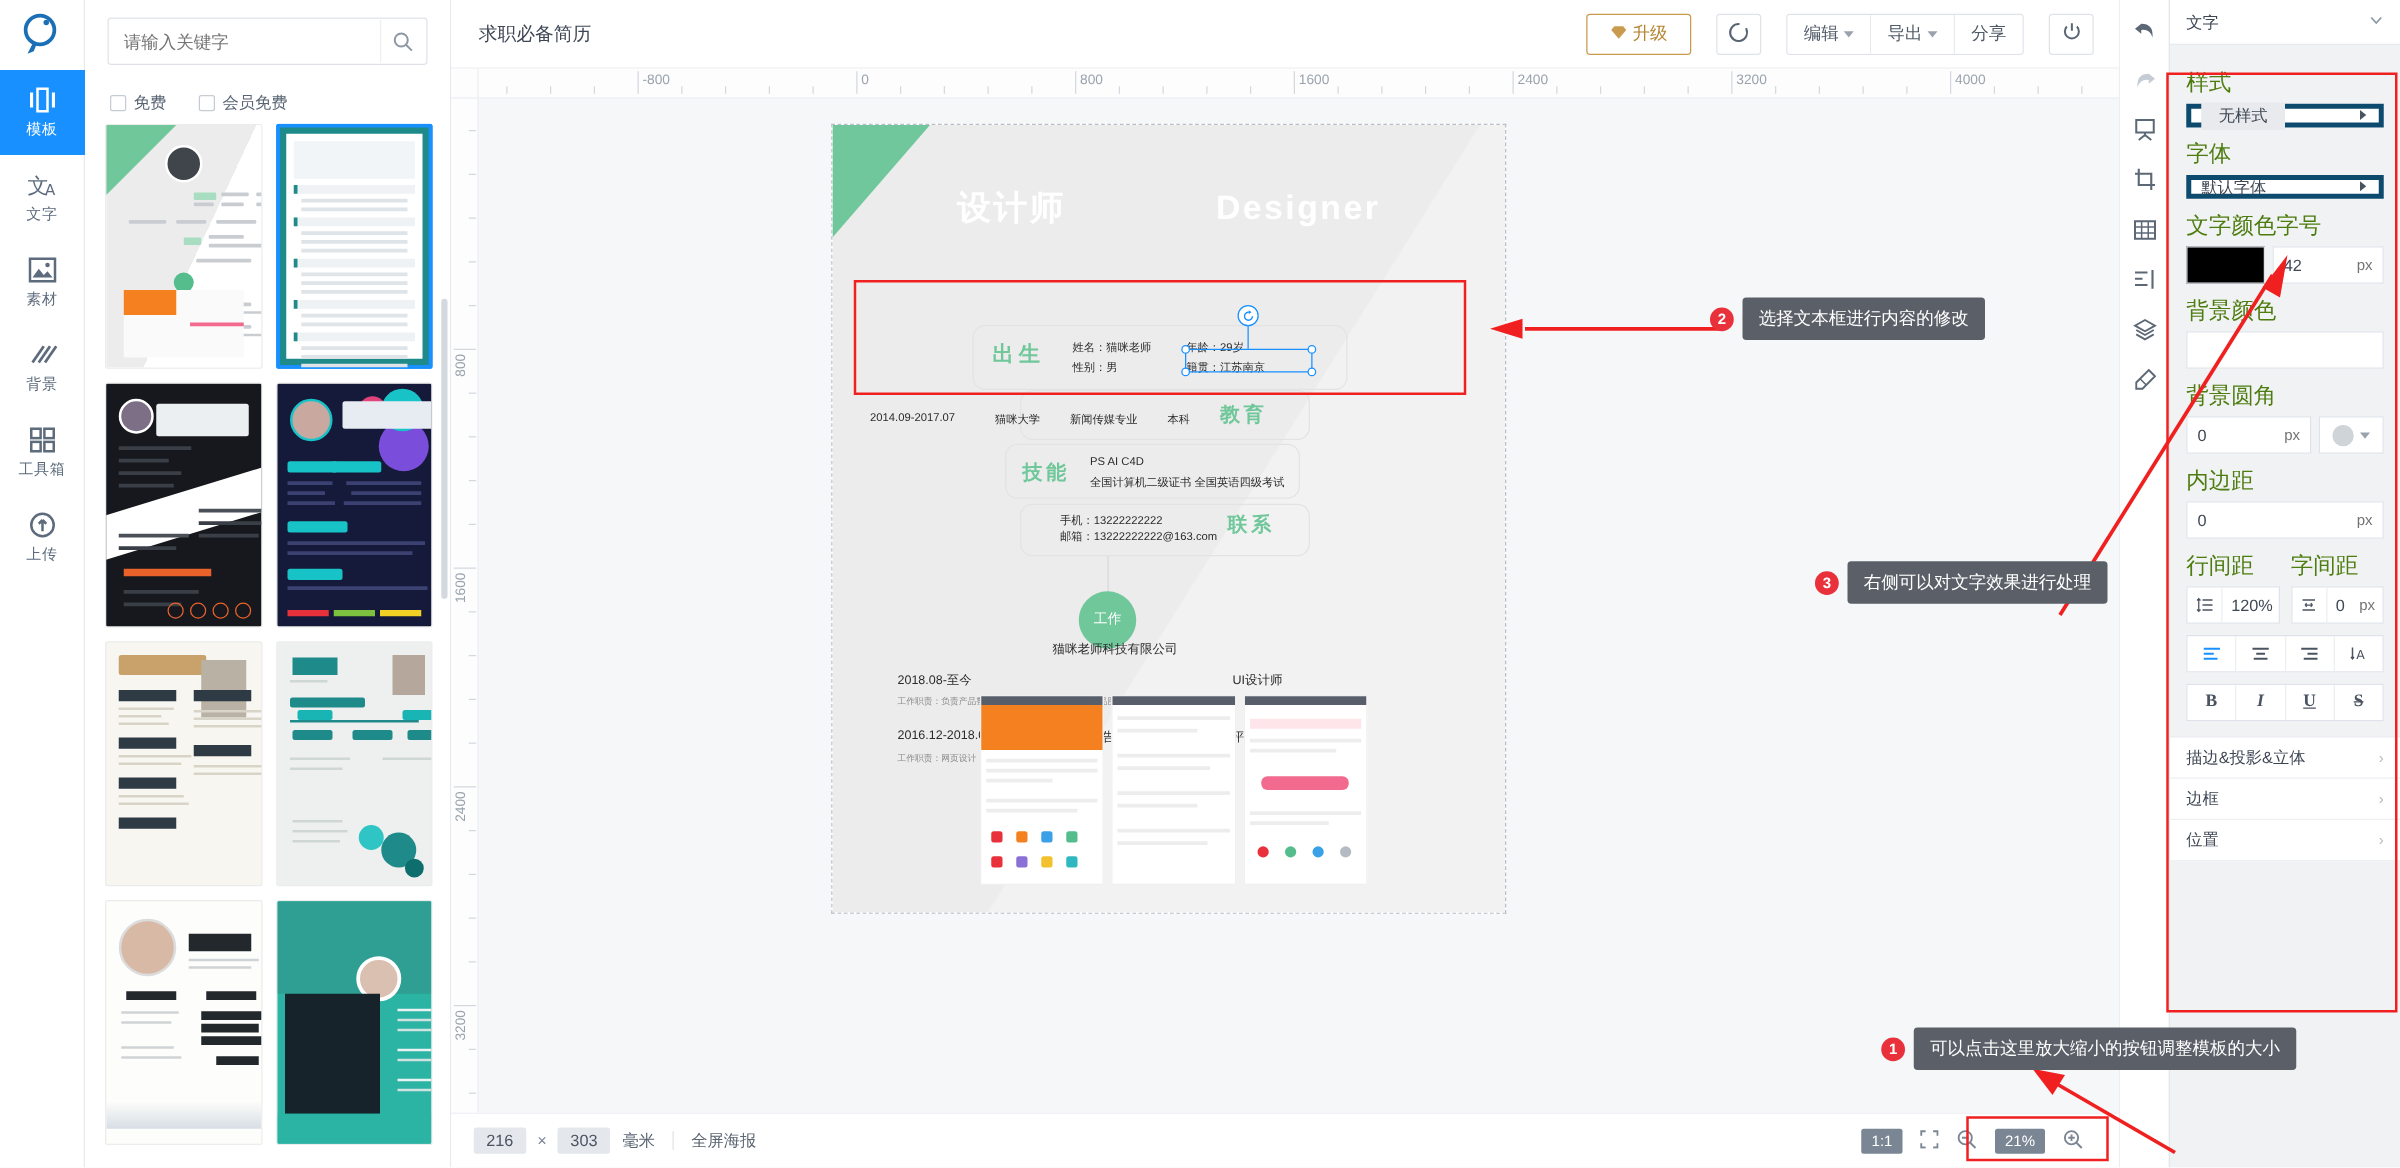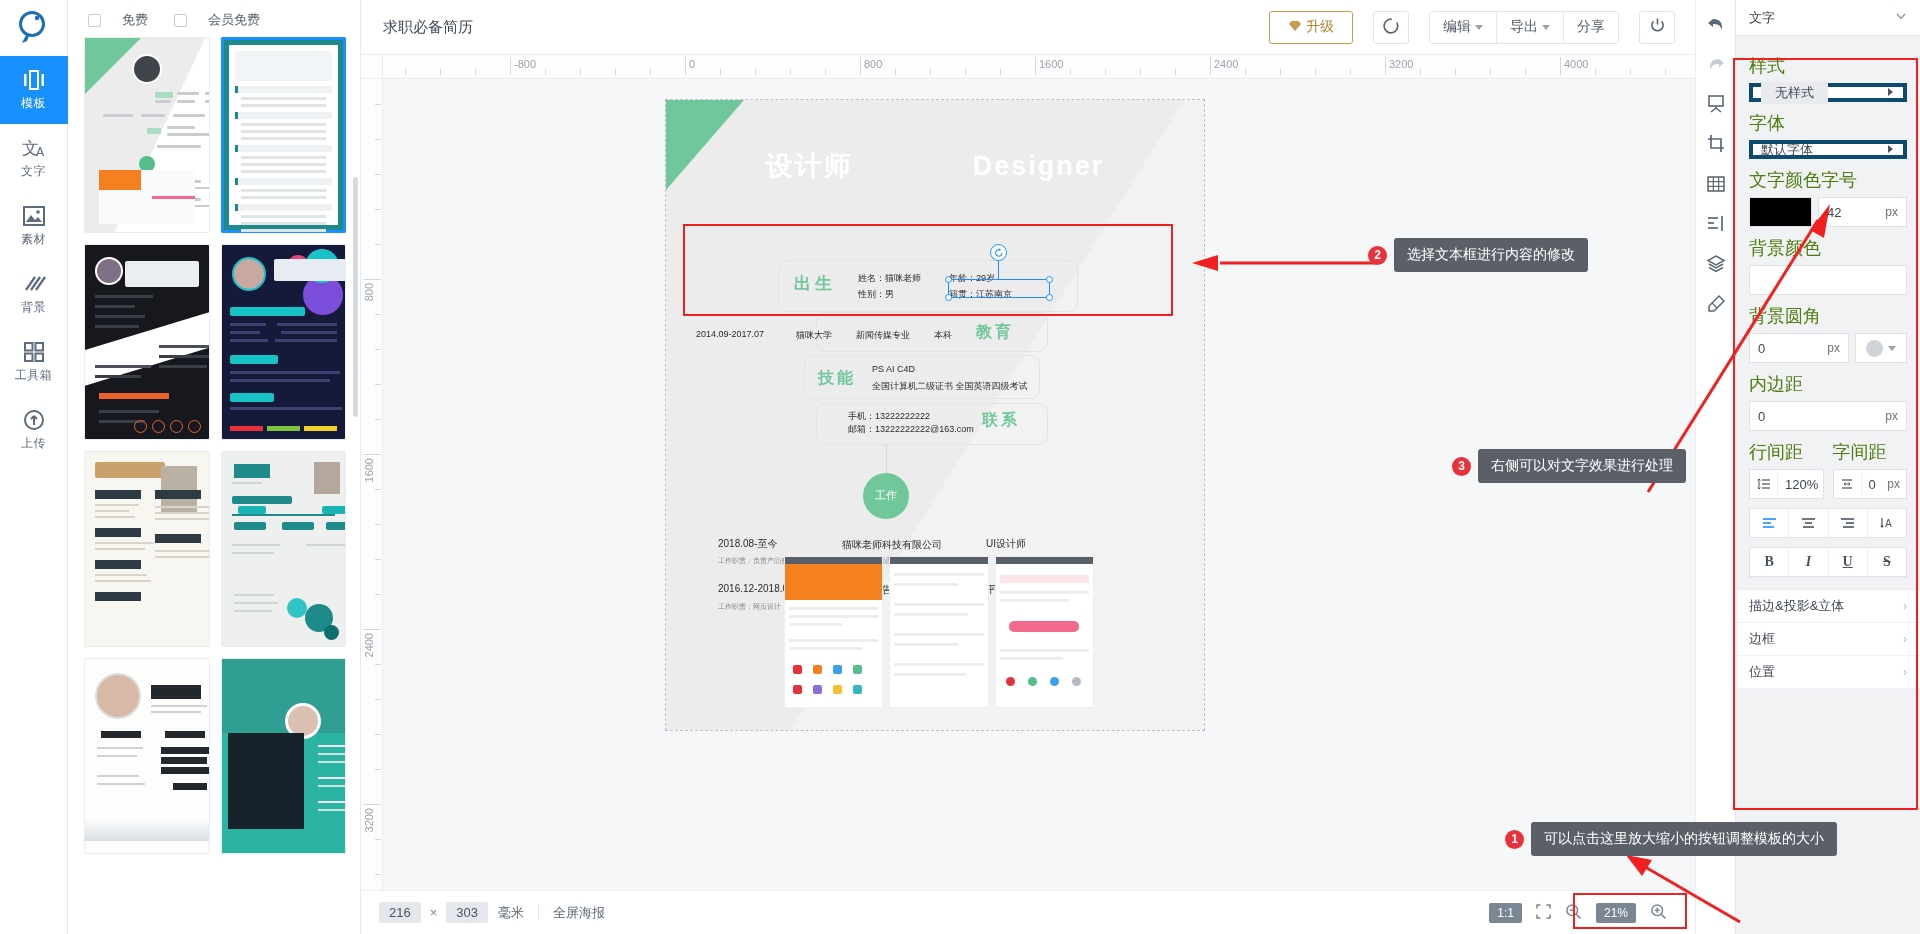--- a/index.html
+++ b/index.html
@@ -34,21 +34,21 @@
   .searchbox input { width:100%; height:36px; border:0; outline:none; padding:0 38px 0 12px;
                      font-size:14px; color:#9aa3ad; font-family:inherit; background:transparent;}
   .searchbox .sicon { position:absolute; right:1px; top:1px; width:36px; height:34px;
         border-left:1px solid #eceff3; display:flex; align-items:center; justify-content:center; cursor:pointer;}
   .tabs { display:flex; margin:6px 18px 0 18px; border:1px solid #e3e7ec; border-radius:2px; overflow:hidden;}
   .tab { flex:1; text-align:center; line-height:33px; font-size:14px; color:#56606c;
          cursor:pointer; background:#fff; border-right:1px solid #e3e7ec;}
   .tab:last-child { border-right:0; }
   .tab.active { background:#1890ff; color:#fff; font-weight:bold; }
   .filters { display:flex; gap:26px; padding:11px 18px 8px 20px; }
-  .filter { display:flex; align-items:center; gap:21px; cursor:pointer; font-size:13px; color:#5a6573;}
+  .filter { display:flex; align-items:center; gap:6px; cursor:pointer; font-size:13px; color:#5a6573;}
   .cbx { width:13px; height:13px; border:1px solid #c5ccd4; border-radius:2px; background:#fff;}
   .grid { flex:1; overflow:hidden; padding:0 14px 8px 16px; display:grid;
           grid-template-columns:1fr 1fr; gap:11px; align-content:start; position:relative;}
   .thumb { height:196px; border-radius:2px; overflow:hidden; position:relative;
            background:#f3f4f6; cursor:pointer; border:1px solid #ececec;}
   .thumb.sel { outline:3px solid #1890ff; outline-offset:-3px; border-color:#1890ff;}
   .panel-scroll { position:absolute; right:2px; top:140px; width:5px; height:240px;
                   background:#d4d9df; border-radius:3px;}
 
   
@@ -329,20 +329,31 @@
         <svg width="24" height="24" viewBox="0 0 24 24">
           <circle cx="12" cy="12" r="9" fill="none" stroke="#5d6b7d" stroke-width="2"></circle>
           <path d="M12 17 L12 8 M12 8 L9 11 M12 8 L15 11" stroke="#5d6b7d" stroke-width="2" fill="none"></path>
         </svg>
       </span>
       <span class="ri-label">上传</span>
     </div>
   </div>
 
   <div class="tplpanel">
+    <div class="searchwrap">
+      <div class="searchbox">
+        <input placeholder="请输入关键字" style="">
+        <span class="sicon">
+          <svg width="17" height="17" viewBox="0 0 17 17">
+            <circle cx="7" cy="7" r="5.2" fill="none" stroke="#8d98a5" stroke-width="1.6"></circle>
+            <line x1="10.8" y1="10.8" x2="15.5" y2="15.5" stroke="#8d98a5" stroke-width="1.6"></line>
+          </svg>
+        </span>
+      </div>
+    </div>
 
 
     <div class="filters">
       <label class="filter">
         <span class="cbx"></span>
         <span>免费</span>
       </label>
       <label class="filter">
         <span class="cbx"></span>
         <span>会员免费</span>
@@ -699,21 +710,21 @@
             <div class="rline" style="position:absolute;left:182px;top:310px;">手机：13222222222</div>
             <div class="rline" style="position:absolute;left:182px;top:323px;">邮箱：13222222222@163.com</div>
             <div class="rgreen" style="position:absolute;left:316px;top:310px;font-size:16px;letter-spacing:3px;">联系</div>
 
             <div class="connector" style="left:220px;top:345px;height:36px;"></div>
             <div class="greenball" style="left:197px;top:373px;">
               <span>工作</span>
             </div>
 
             <div class="rline" style="position:absolute;left:52px;top:437px;font-size:10px;">2018.08-至今</div>
-            <div class="rline" style="position:absolute;left:176px;top:438px;font-size:10px;">猫咪老师科技有限公司</div>
+            <div class="rline" style="position:absolute;left:176px;top:412px;font-size:10px;">猫咪老师科技有限公司</div>
             <div class="rline" style="position:absolute;left:320px;top:437px;font-size:10px;">UI设计师</div>
             <div class="rsmall" style="position:absolute;left:52px;top:456px;">工作职责：负责产品整体风格设计，提供效果图，产品图标设计，与前端后端工作衔接</div>
 
             <div class="rline" style="position:absolute;left:52px;top:483px;font-size:10px;">2016.12-2018.07</div>
             <div class="rline" style="position:absolute;left:176px;top:483px;font-size:10px;">艾瑞克广告设计有限公司</div>
             <div class="rline" style="position:absolute;left:320px;top:483px;font-size:10px;">平面设计师</div>
             <div class="rsmall" style="position:absolute;left:52px;top:502px;">工作职责：网页设计，文字编排，版面设计</div>
 
             <div class="phoneshot">
               <div class="ph1">

